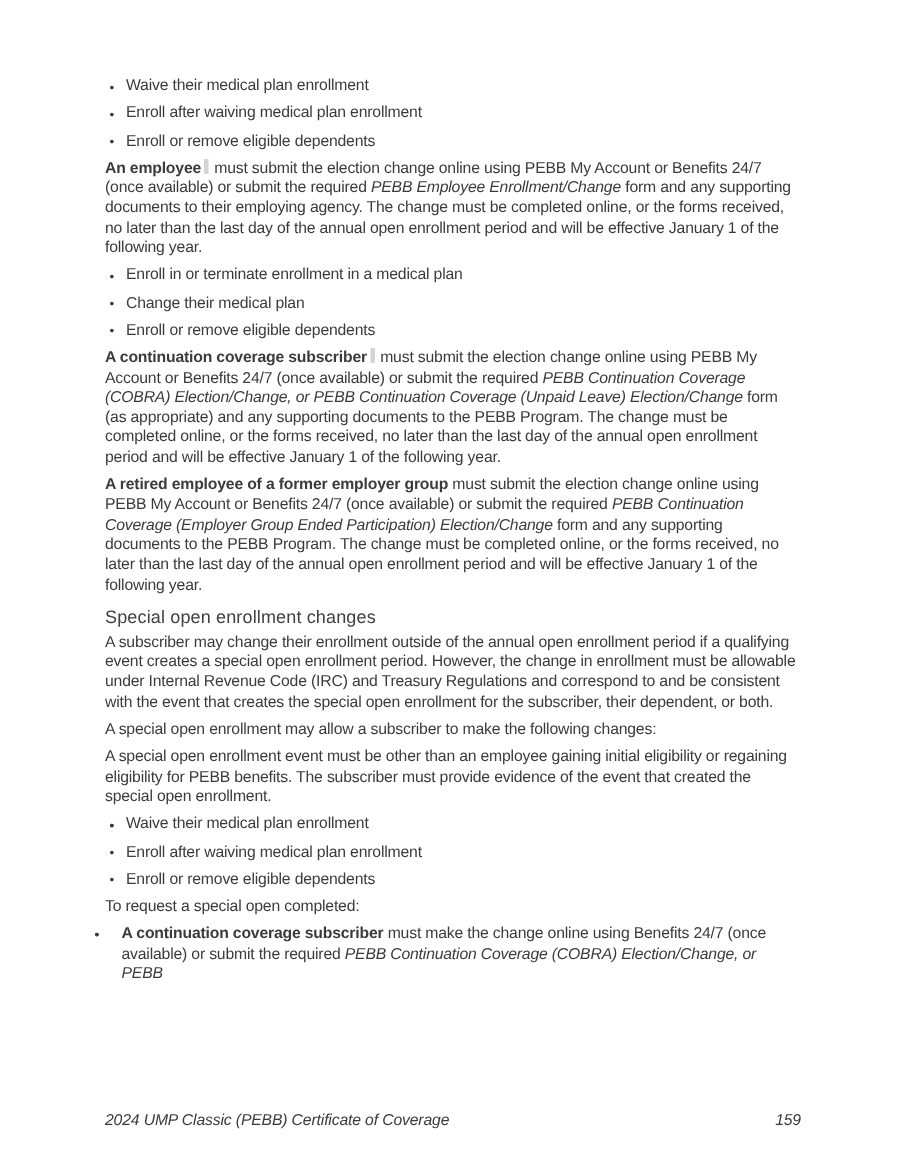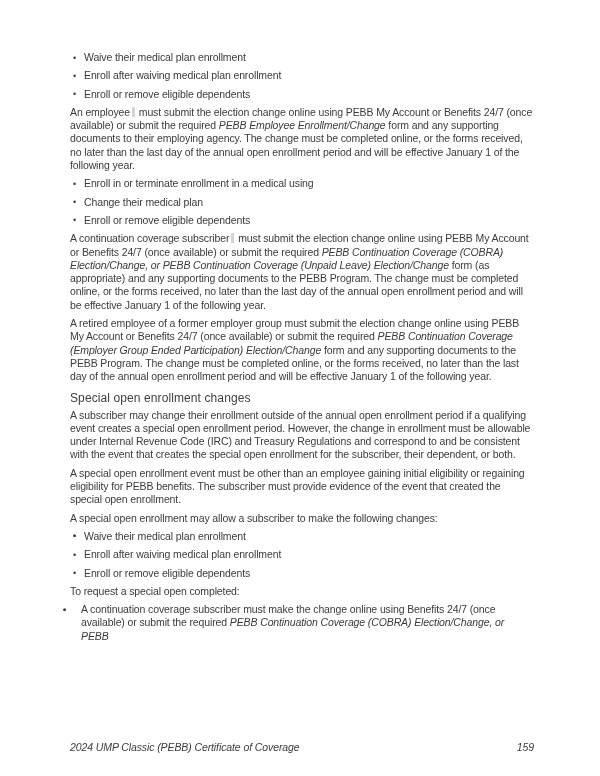--- a/index.html
+++ b/index.html
@@ -13,21 +13,21 @@
   }
   .content{
     position:absolute;
     left:70px;top:50px;width:464px;
     font-size:10.5px;
     line-height:13.3px;
     letter-spacing:-0.12px;
     text-align:left;
   }
   .content p{margin:0 0 5px 0;}
-  .content strong{font-weight:400;}
+  .content strong{font-weight:700;}
   .content em{font-style:italic;}
   .content h2{
     font-size:12px;
     line-height:19px;
     font-weight:300;
     color:var(--heading,#404040);
     margin:1px 0 1px 0;
     letter-spacing:0.1px;
   }
   ul.bullet-list{list-style:none;margin:1px 0 2px 0;padding:0;}
@@ -60,30 +60,30 @@
 
 <div class="page" style="--text: #3b3b3b; --heading: #404040; --marker: #d4d4d4; --bg: #ffffff;">
   <main class="content" id="doc">
       <ul class="bullet-list">
         <li><span class="dot">•</span><span><span>Waive their medical plan enrollment</span></span></li>
         <li><span class="dot">•</span><span><span>Enroll after waiving medical plan enrollment</span></span></li>
         <li><span class="dot">•</span><span><span>Enroll or remove eligible dependents</span></span></li>
       </ul>
       <p><strong>An employee</strong><span class="bm"></span><span> must submit the election change online using PEBB My Account or Benefits 24/7 (once available) or submit the required </span><em>PEBB Employee Enrollment/Change</em><span> form and any supporting documents to their employing agency. The change must be completed online, or the forms received, no later than the last day of the annual open enrollment period and will be effective January 1 of the following year.</span></p>
       <ul class="bullet-list">
-        <li><span class="dot">•</span><span><span>Enroll in or terminate enrollment in a medical using</span></span></li>
+        <li><span class="dot">•</span><span><span>Enroll in or terminate enrollment in a medical plan</span></span></li>
         <li><span class="dot">•</span><span><span>Change their medical plan</span></span></li>
         <li><span class="dot">•</span><span><span>Enroll or remove eligible dependents</span></span></li>
       </ul>
       <p><strong>A continuation coverage subscriber</strong><span class="bm"></span><span> must submit the election change online using PEBB My Account or Benefits 24/7 (once available) or submit the required </span><em>PEBB Continuation Coverage (COBRA) Election/Change, or PEBB Continuation Coverage (Unpaid Leave) Election/Change</em><span> form (as appropriate) and any supporting documents to the PEBB Program. The change must be completed online, or the forms received, no later than the last day of the annual open enrollment period and will be effective January 1 of the following year.</span></p>
       <p><strong>A retired employee of a former employer group</strong><span> must submit the election change online using PEBB My Account or Benefits 24/7 (once available) or submit the required </span><em>PEBB Continuation Coverage (Employer Group Ended Participation) Election/Change</em><span> form and any supporting documents to the PEBB Program. The change must be completed online, or the forms received, no later than the last day of the annual open enrollment period and will be effective January 1 of the following year.</span></p>
       <h2>Special open enrollment changes</h2>
       <p><span>A subscriber may change their enrollment outside of the annual open enrollment period if a qualifying event creates a special open enrollment period. However, the change in enrollment must be allowable under Internal Revenue Code (IRC) and Treasury Regulations and correspond to and be consistent with the event that creates the special open enrollment for the subscriber, their dependent, or both.</span></p>
+      <p><span>A special open enrollment may allow a subscriber to make the following changes:</span></p>
       <p><span>A special open enrollment event must be other than an employee gaining initial eligibility or regaining eligibility for PEBB benefits. The subscriber must provide evidence of the event that created the special open enrollment.</span></p>
-      <p><span>A special open enrollment may allow a subscriber to make the following changes:</span></p>
       <ul class="bullet-list">
         <li><span class="dot">•</span></li>
         <li><span class="dot">•</span><span><span>Waive their medical plan enrollment</span></span></li>
         <li><span class="dot">•</span><span><span>Enroll after waiving medical plan enrollment</span></span></li>
         <li><span class="dot">•</span><span><span>Enroll or remove eligible dependents</span></span></li>
       </ul>
       <p><span>To request a special open completed:</span></p>
       <ul class="bullet-list outdent">
         <li><span class="dot">•</span></li>
         <li><span class="dot">•</span><span><strong>A continuation coverage subscriber</strong><span> must make the change online using Benefits 24/7 (once available) or submit the required </span><em>PEBB Continuation Coverage (COBRA) Election/Change, or PEBB</em></span></li>

